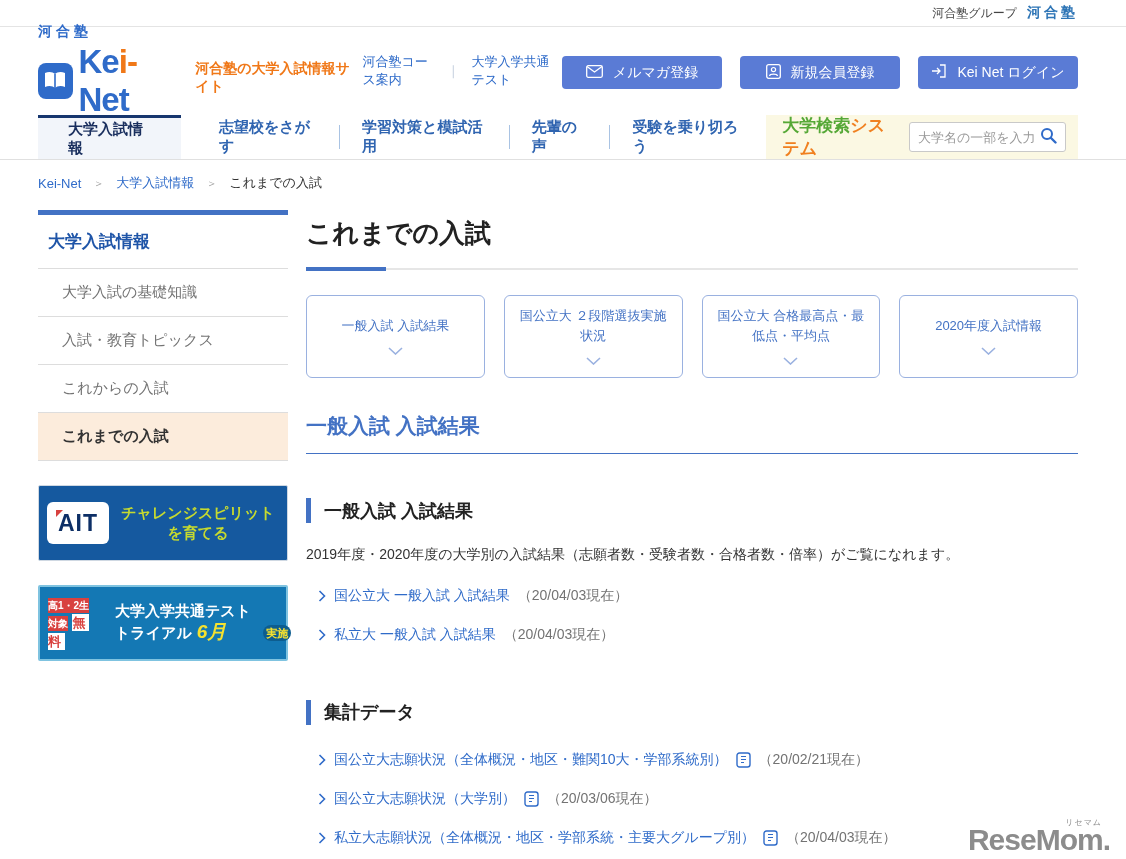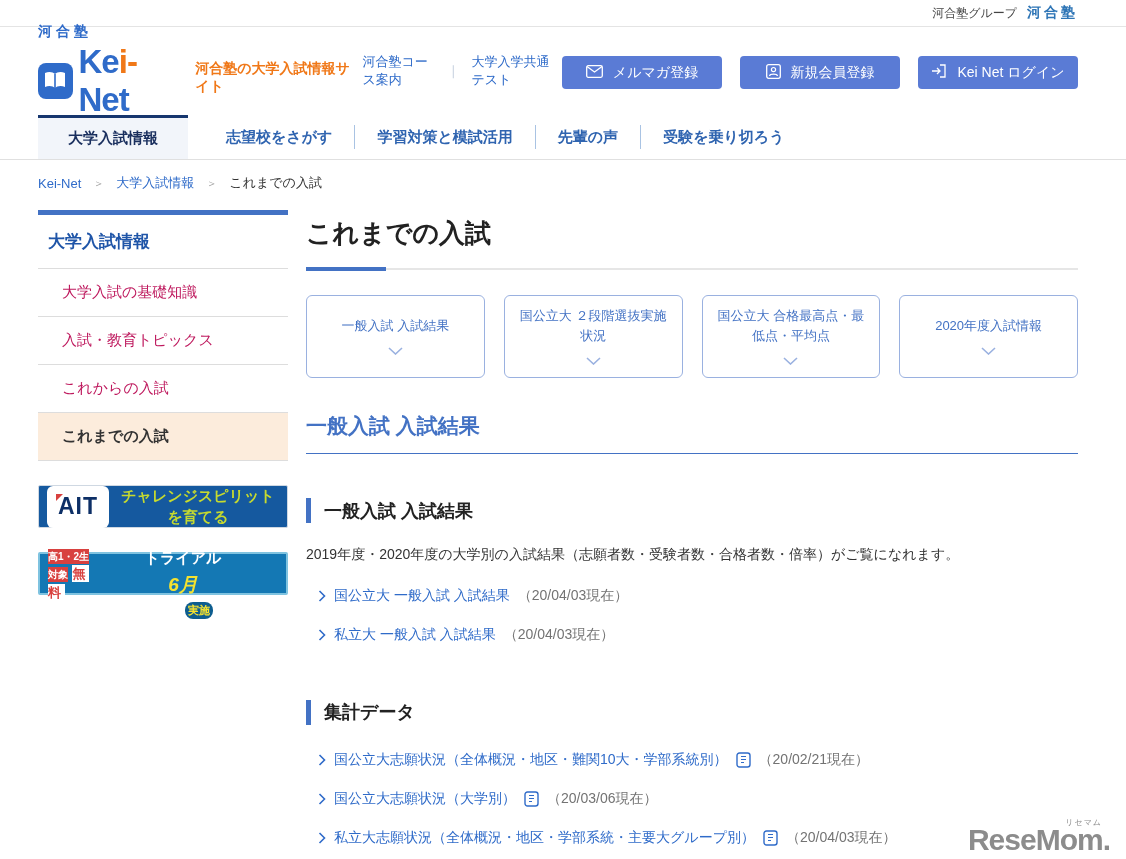--- a/index.html
+++ b/index.html
@@ -57,42 +57,42 @@
   .breadcrumb .current { color:#333; }
 
   
   .content { display:flex; padding:6px 48px 0 38px; gap:18px; }
 
   
   .sidebar { width:250px; flex-shrink:0; }
   .side-menu { border-top:5px solid #4372c4; }
   .side-heading { padding:15px 10px; font-size:17px; font-weight:bold; color:#1f55a8;
     border-bottom:1px solid #ddd; }
-  .side-item { padding:14px 10px 14px 24px; font-size:15px; color:#be185d;
+  .side-item { padding:14px 10px 14px 24px; font-size:15px; color:#737373;
     border-bottom:1px solid #ddd; cursor:pointer; }
   .side-item.active { background:#fcecdc; color:#333; font-weight:bold; }
 
-  .banner { margin-top:24px; height:43px; border-radius:2px; display:flex;
+  .banner { margin-top:24px; height:76px; border-radius:2px; display:flex;
     align-items:center; cursor:pointer; }
   .banner-ait { background:#15599f; border:1px solid #cfd8e2; padding:0 8px; gap:8px; }
   .ait-logo { position:relative; width:62px; height:42px; background:#fff; border-radius:6px;
     display:flex; align-items:center; justify-content:center;
     font-size:23px; font-weight:bold; color:#0d2f66; letter-spacing:1px; }
   .ait-logo::before { content:""; position:absolute; left:9px; top:8px; width:0; height:0;
     border-left:7px solid #d8413f; border-bottom:7px solid transparent; }
   .ait-text { flex:1; text-align:center; color:#c6da2f; font-weight:bold; font-size:15px;
     line-height:1.35; }
   .banner-trial { background:#1478b4; border:2px solid #7fc3e0; padding:0 8px; gap:9px; }
   .trial-tag { width:58px; flex-shrink:0; }
   .trial-tag .red { background:#d8413f; color:#fff; font-size:10px; font-weight:bold;
     text-align:center; padding:2px 0; line-height:1.25; }
   .trial-tag .free { background:#fff; color:#d8413f; font-size:13px; font-weight:bold;
     text-align:center; letter-spacing:4px; padding:1px 0; }
   .trial-text { color:#fff; font-weight:bold; font-size:15px; line-height:1.3; white-space:nowrap; }
-  .trial-row { display:flex; align-items:center; gap:5px;flex-direction:column; }
+  .trial-row { display:flex; align-items:center; gap:5px; }
   .month-big { color:#f5e22f; font-size:19px; font-style:italic; }
   .month-small { color:#f5e22f; font-size:11px; background:#0d5d8f; padding:1px 3px; border-radius:8px;margin-left:32px; }
 
   
   .main { flex:1; min-width:0; }
   .page-title { font-size:26px; font-weight:bold; color:#222; margin:6px 0 16px; }
   .title-rule { position:relative; height:4px; margin-bottom:24px; }
   .title-rule .gray { position:absolute; left:0; right:0; top:1px; height:2px; background:#e6e6e6; }
   .title-rule .blue { position:absolute; left:0; top:0; width:80px; height:4px; background:#4372c4; }
 
@@ -183,20 +183,30 @@
 
   <div class="nav">
     <div class="tab active">大学入試情報</div>
     <div class="tab">志望校をさがす</div>
     <div class="nav-sep"></div>
     <div class="tab">学習対策と模試活用</div>
     <div class="nav-sep"></div>
     <div class="tab">先輩の声</div>
     <div class="nav-sep"></div>
     <div class="tab">受験を乗り切ろう</div>
+    <div class="nav-search">
+      <span class="sys-label"><span class="g">大学検索</span><span class="o">システム</span></span>
+      <span class="search-box">
+        <input type="text" placeholder="大学名の一部を入力" style="">
+        <span><svg width="17" height="17" viewBox="0 0 17 17">
+              <circle cx="7" cy="7" r="5" fill="none" stroke="#2f6bc9" stroke-width="2"></circle>
+              <path d="M11 11 L15.5 15.5" stroke="#2f6bc9" stroke-width="2.4" stroke-linecap="round"></path>
+            </svg></span>
+      </span>
+    </div>
   </div>
 
   <div class="breadcrumb">
     <span class="link">Kei-Net</span>
     <span class="bsep">＞</span>
     <span class="link">大学入試情報</span>
     <span class="bsep">＞</span>
     <span class="current">これまでの入試</span>
   </div>
 

